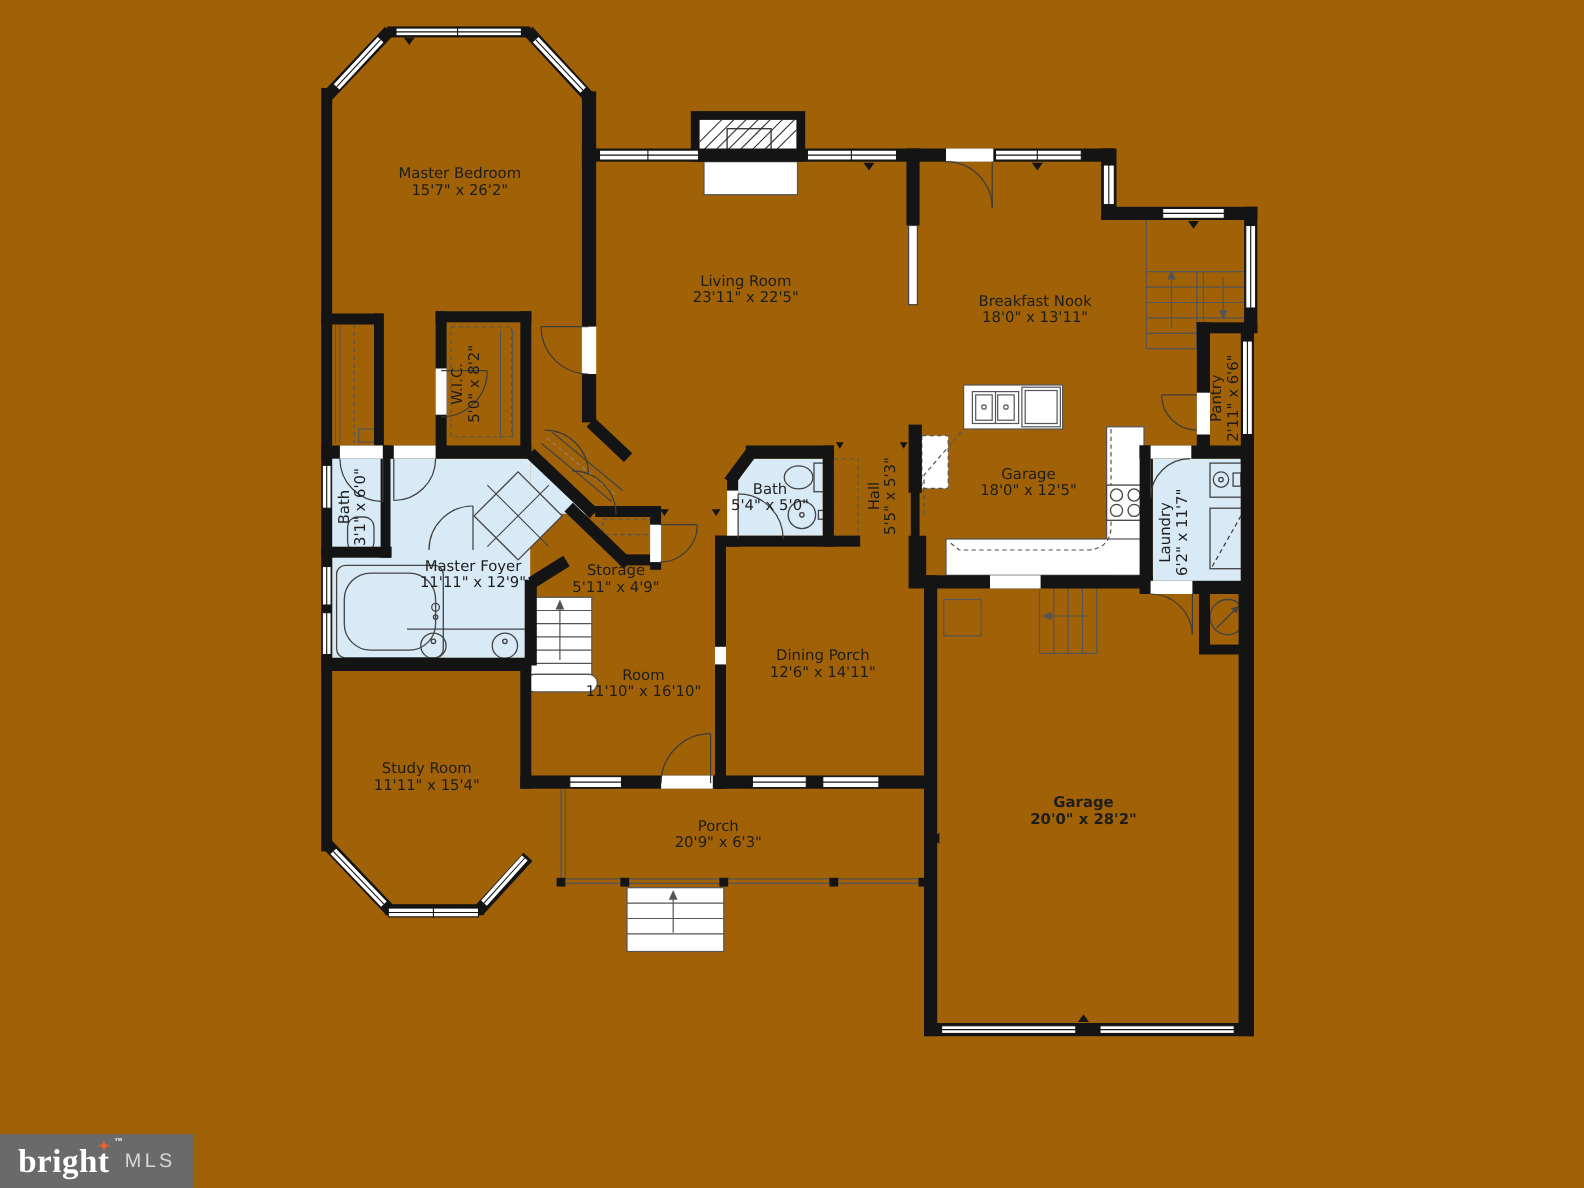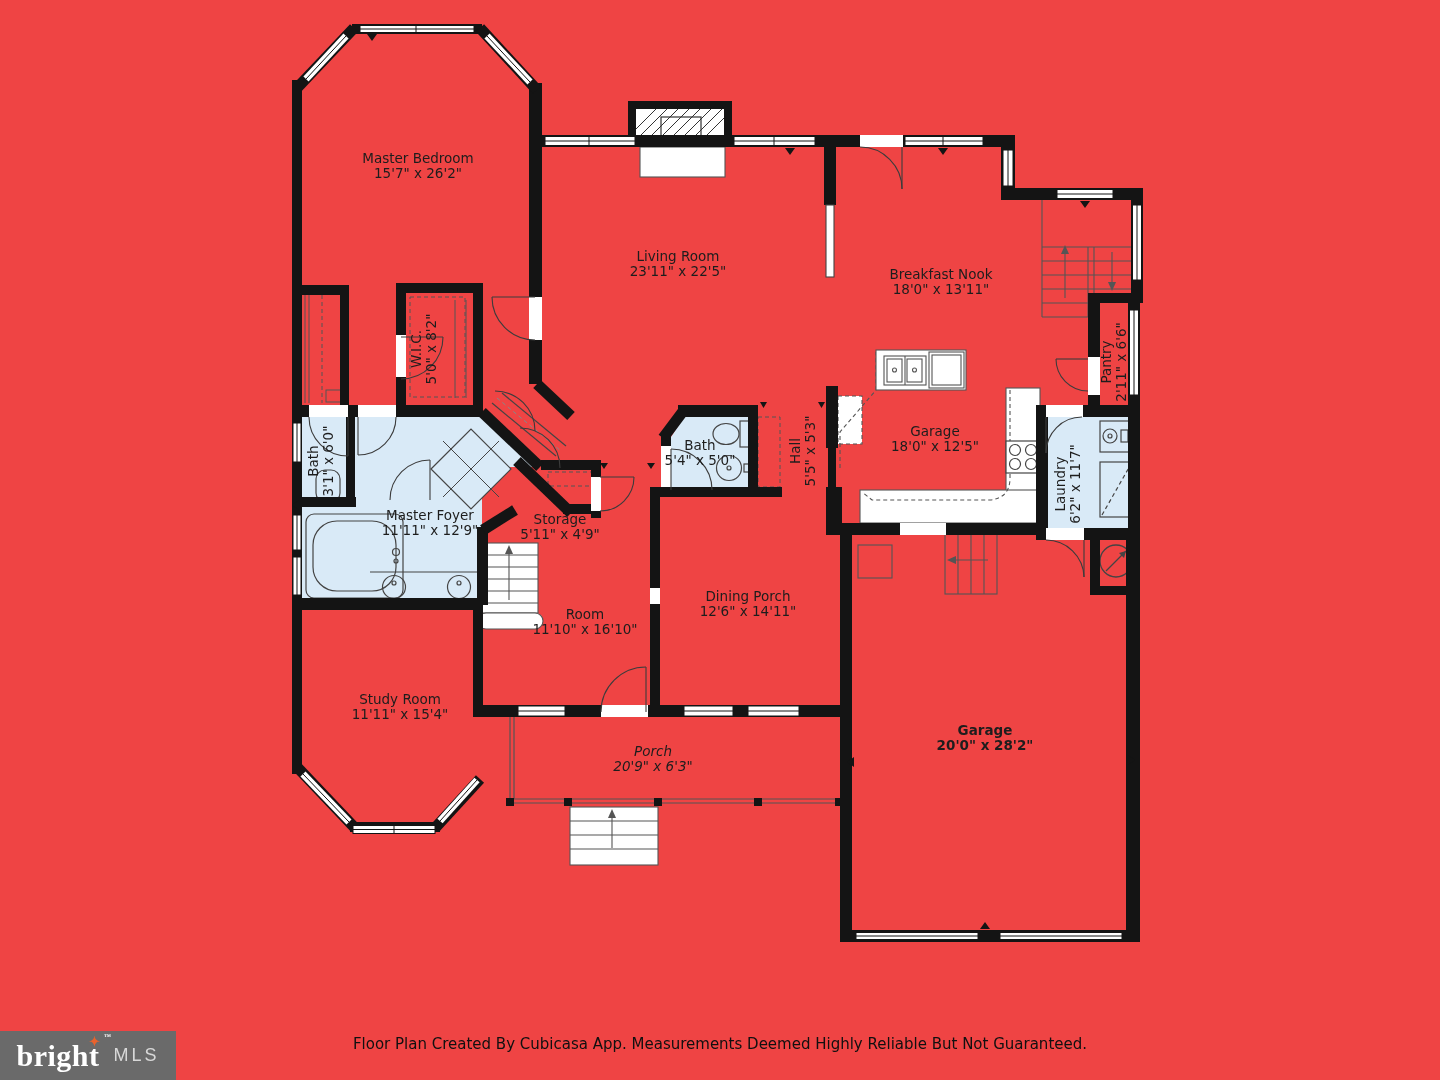--- a/index.html
+++ b/index.html
@@ -1,16 +1,16 @@
 <!DOCTYPE html>
 <html><head>
 <meta charset="utf-8">
 <style>
   html,body{margin:0;padding:0;background:#ffffff;}
-  .page{position:relative;width:1440px;height:1080px;background:#ef4444;overflow:hidden;
+  .page{position:relative;width:1440px;height:1080px;background:#a16207;overflow:hidden;
         font-family:"DejaVu Sans","Liberation Sans",sans-serif;}
   .plan-svg{position:absolute;left:0;top:0;}
   .room-label{position:absolute;transform:translate(-50%,-50%);text-align:center;
         color:#1d1d1d;font-size:13.5px;line-height:15px;white-space:nowrap;}
   .room-label.v{transform:translate(-50%,-50%) rotate(-90deg);}
   .room-label .nm{white-space:nowrap;}
   .room-label .dm{white-space:nowrap;}
   .disclaimer{position:absolute;left:0;right:0;top:1035px;text-align:center;
         font-size:15px;color:#101010;}
   .logo-box{position:absolute;left:0;top:1031px;width:176px;height:49px;background:#6a6a6a;
@@ -432,32 +432,31 @@
       <div class="dm">11'11" x 12'9"</div>
     </div>
 <div class="room-label" style="left:560px;top:499px;margin-top:28px;">
   <div class="nm">Storage</div>
       <div class="dm">5'11" x 4'9"</div>
     </div>
 <div class="room-label" style="left:585px;top:622px;">
   <div class="nm">Room</div>
       <div class="dm">11'10" x 16'10"</div>
     </div>
-<div class="room-label" style="left:400px;top:707px;text-align:center;">
+<div class="room-label" style="left:388px;top:707px;text-align:center;">
   <div class="nm">Study Room</div>
       <div class="dm">11'11" x 15'4"</div>
     </div>
-<div class="room-label" style="left:653px;top:759px;font-style:italic;">
+<div class="room-label" style="left:653px;top:759px;">
   <div class="nm">Porch</div>
       <div class="dm">20'9" x 6'3"</div>
     </div>
 <div class="room-label" style="left:985px;top:738px;font-weight:bold;">
   <div class="nm">Garage</div>
       <div class="dm">20'0" x 28'2"</div>
     </div>
 
-<div class="disclaimer">Floor Plan Created By Cubicasa App. Measurements Deemed Highly Reliable But Not Guaranteed.</div>
 <div class="logo-box">
   <span class="logo-bright"><span>bright</span><span class="logo-star">✦</span><span class="logo-tm">™</span></span>
   <span class="logo-mls">MLS</span>
 </div>
 
 </div>
 
 </body></html>

